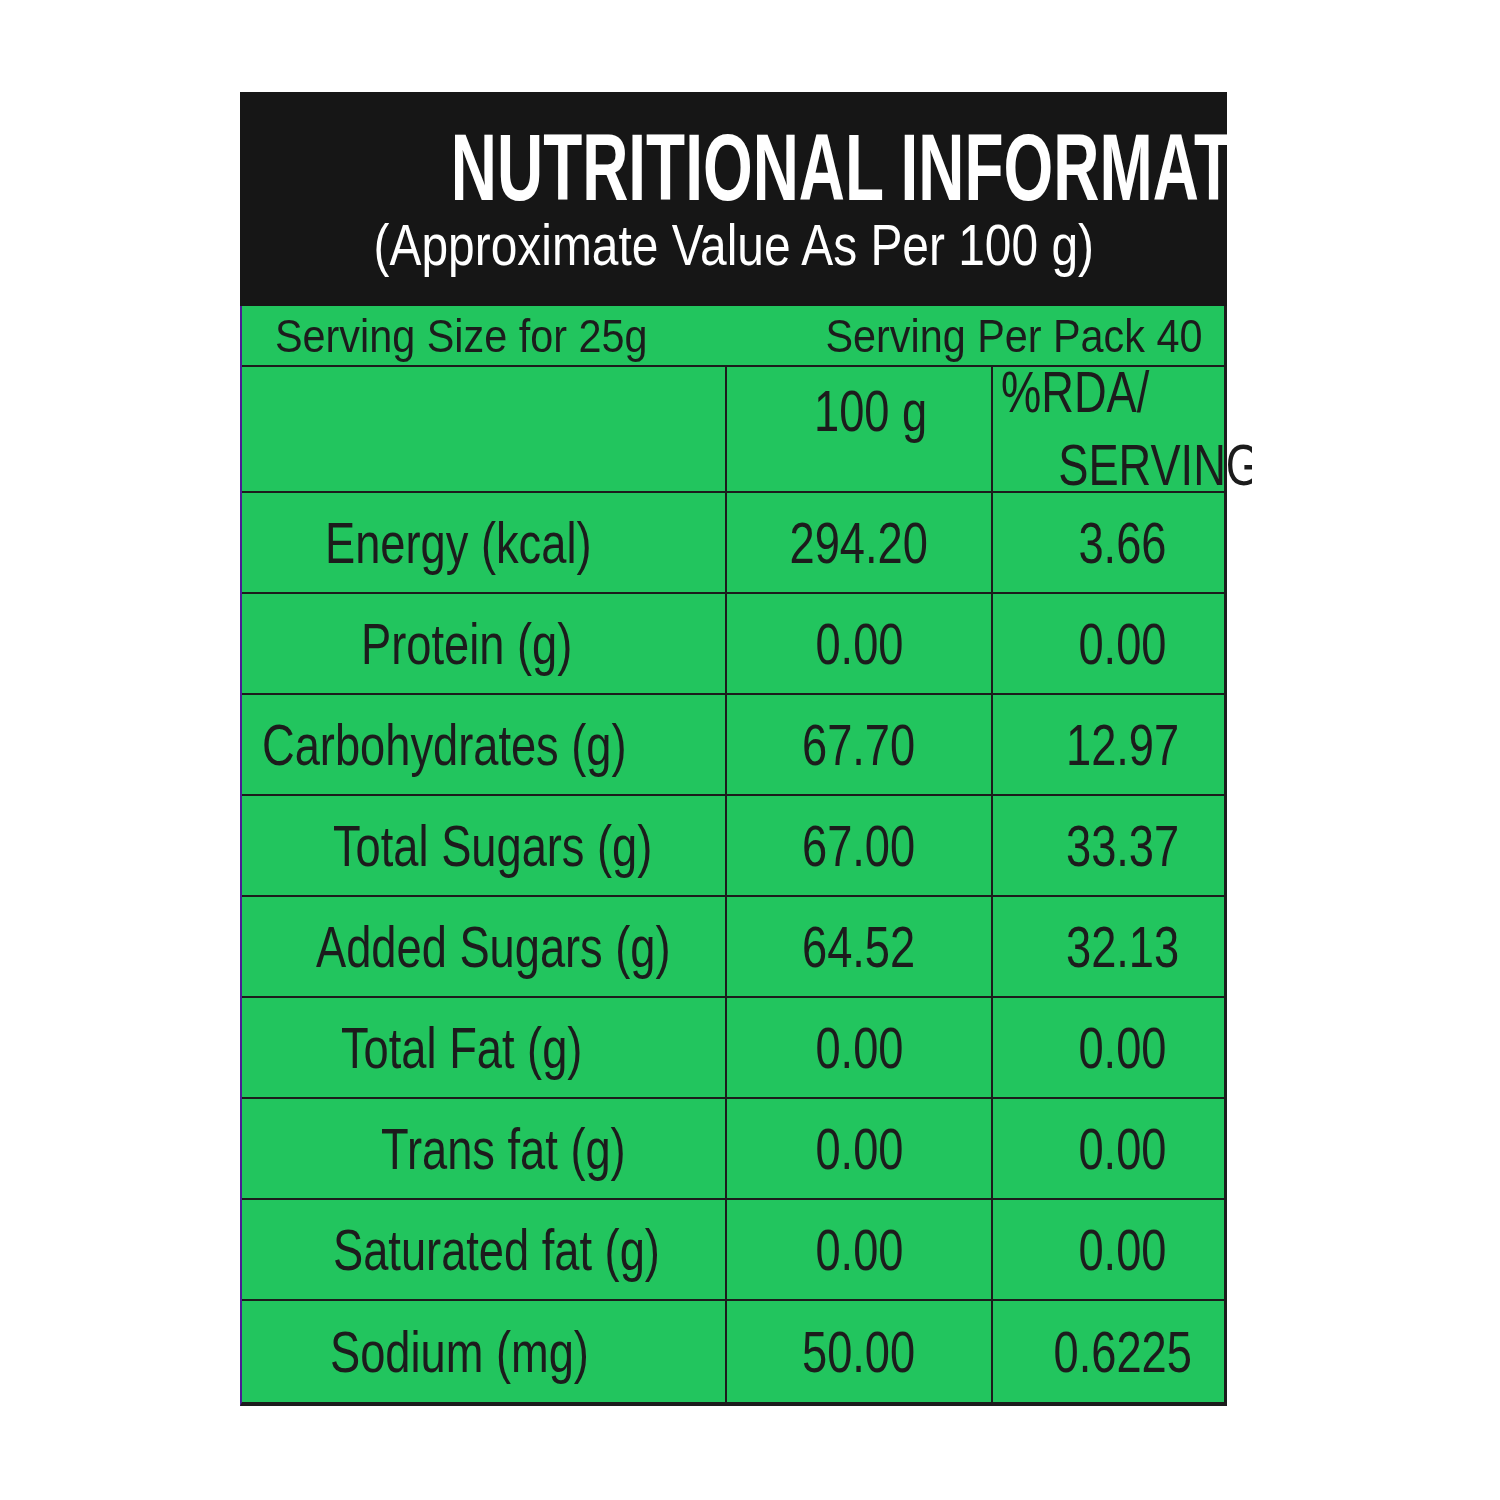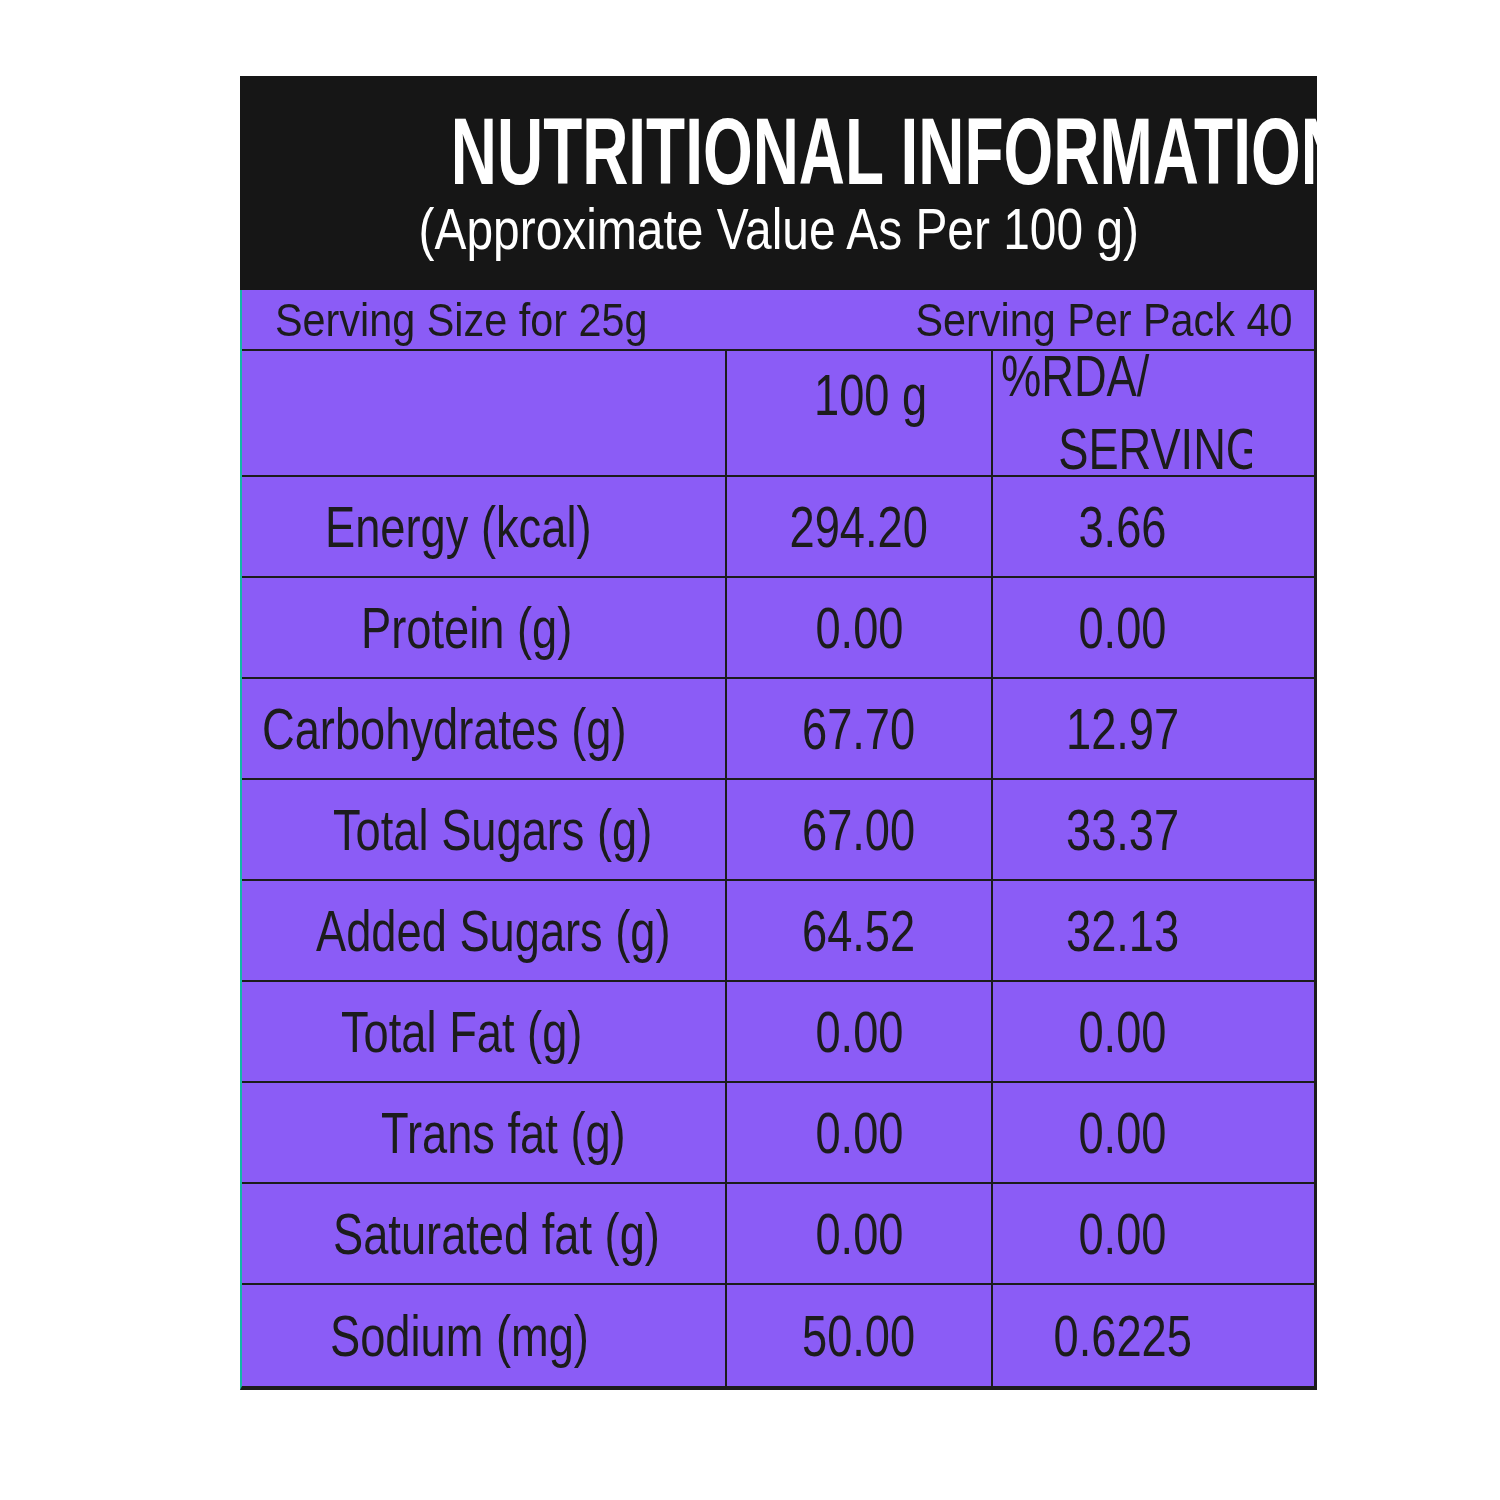--- a/index.html
+++ b/index.html
@@ -2,40 +2,40 @@
 <html><head>
 <meta charset="utf-8">
 <style>
   html,body{margin:0;padding:0;}
   body{
     width:1500px;height:1500px;background:#ffffff;position:relative;overflow:hidden;
     font-family:"Liberation Sans","DejaVu Sans",sans-serif;
     -webkit-font-smoothing:antialiased;
   }
   .label-wrap{
-    position:absolute;left:240px;top:76px;width:1077px;
+    position:absolute;left:240px;top:92px;width:987px;
   }
   
   .header-black{
     background:#161616;color:#ffffff;text-align:center;
     height:214px;box-sizing:border-box;padding-top:30px;
   }
   .t-title{
     display:inline-block;font-size:94px;font-weight:bold;line-height:92px;
     white-space:nowrap;transform:scaleX(0.68);transform-origin:center;
     letter-spacing:0px;
   }
   .t-sub{
     display:inline-block;font-size:57px;font-weight:normal;line-height:62px;
     white-space:nowrap;transform:scaleX(0.84);transform-origin:center;
   }
   
   .body-border{
-    border-left:2px solid #14b8a6;border-right:3px solid #1c1c1c;border-bottom:4px solid #1c1c1c;
-    background:#8b5cf6;
+    border-left:2px solid #4c1d95;border-right:3px solid #1c1c1c;border-bottom:4px solid #1c1c1c;
+    background:#22c55e;
   }
   .serving-row{
     height:61px;box-sizing:border-box;border-bottom:2px solid #1c1c1c;
     display:flex;justify-content:space-between;align-items:center;
     padding:0 22px 0 33px;color:#1c1c1c;
   }
   .t-serv{
     display:inline-block;font-size:47px;line-height:47px;white-space:nowrap;
     transform:scaleX(0.88);
   }

